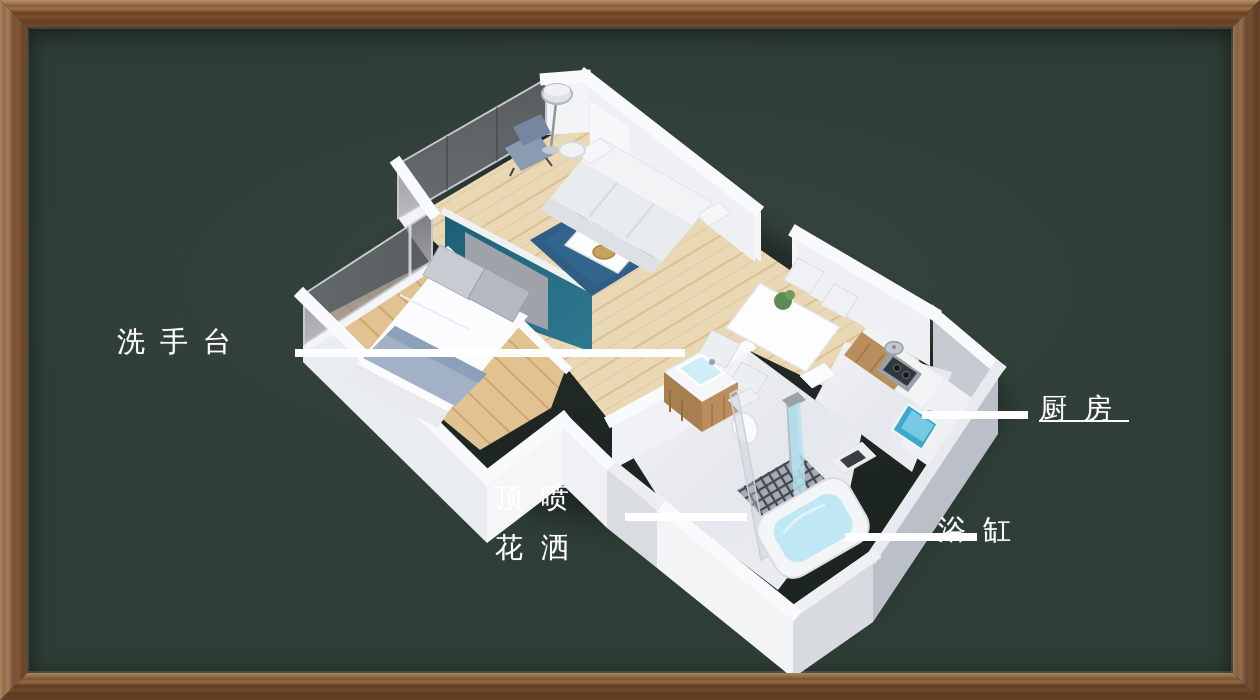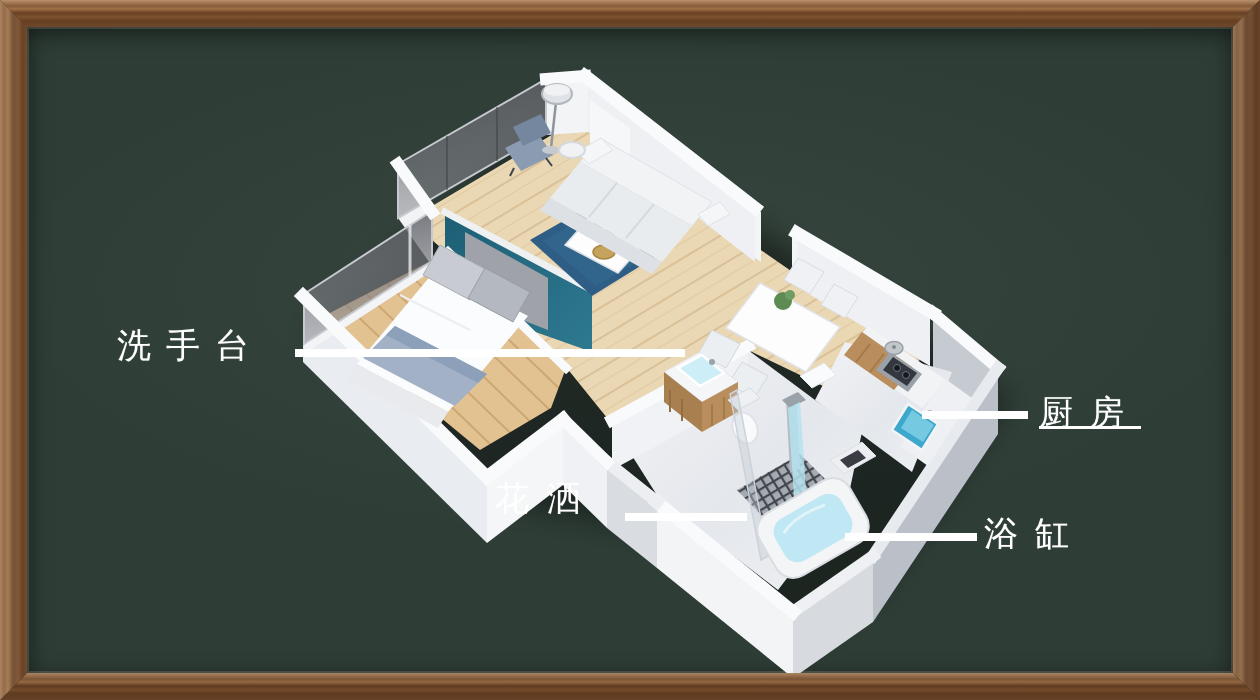--- a/index.html
+++ b/index.html
@@ -28,25 +28,25 @@
   .chalkboard{position:absolute;left:27px;top:27px;right:27px;bottom:27px;z-index:1;
     background:
       radial-gradient(120% 90% at 50% 40%, rgba(255,255,255,.045), transparent 45%),
       radial-gradient(150% 130% at 50% 55%, transparent 50%, rgba(0,0,0,.42) 100%),
       #2e3d36;
     box-shadow:inset 0 0 0 2px rgba(235,210,175,.18), inset 0 5px 22px rgba(0,0,0,.55);}
 
   
   .anno{position:absolute;z-index:30;color:#fff;}
   .label{position:absolute;white-space:nowrap;color:#fff;
-    font-size:34px;font-weight:500;line-height:1.1;
+    font-size:28px;font-weight:500;line-height:1.1;
     text-shadow:0 0 1px rgba(255,255,255,.4);}
   .label.washbasin{left:117px;top:327px;letter-spacing:15px;}
   .label.kitchen{left:1039px;top:394px;letter-spacing:17px;text-decoration:underline;}
-  .label.bathtub{left:984px;top:515px;letter-spacing:17px;}
+  .label.bathtub{left:938px;top:515px;letter-spacing:17px;}
   .label.shower{left:495px;top:473px;letter-spacing:18px;line-height:50px;}
   .leader{position:absolute;height:8px;background:#fff;}
   .leader.washbasin{left:295px;top:349px;width:390px;}
   .leader.kitchen{left:922px;top:411px;width:106px;}
   .leader.shower{left:625px;top:513px;width:122px;}
   .leader.bathtub{left:845px;top:533px;width:132px;}
 
   svg.plan{position:absolute;left:0;top:0;z-index:10;}
 </style>
 </head>
@@ -258,20 +258,21 @@
 
   <div class="anno">
     <div class="leader washbasin"></div>
     <div class="label washbasin">洗手台</div>
 
     <div class="leader kitchen"></div>
     <div class="label kitchen">厨房</div>
 
     <div class="leader shower"></div>
     <div class="label shower">
+      <div>顶喷</div>
       <div>花洒</div>
     </div>
 
     <div class="leader bathtub"></div>
     <div class="label bathtub">浴缸</div>
   </div>
 
   <div class="frame top"></div>
   <div class="frame bottom"></div>
   <div class="frame left"></div>

